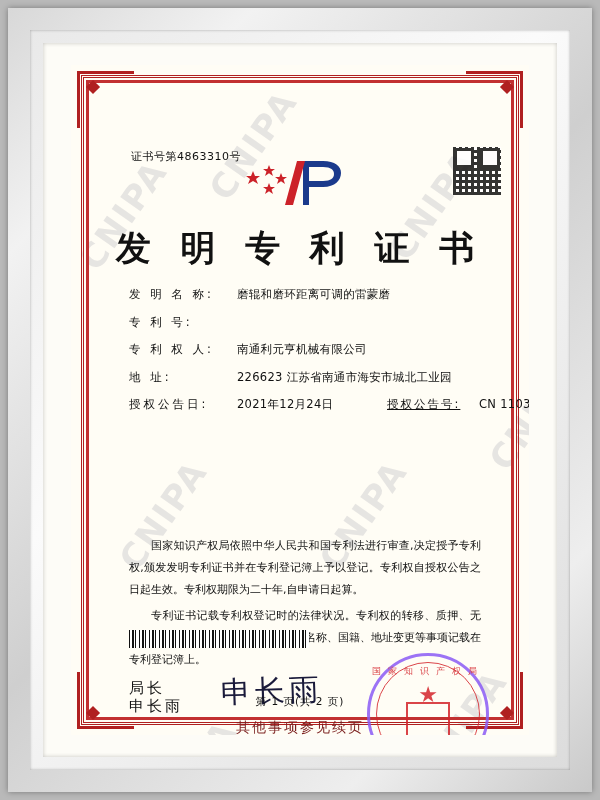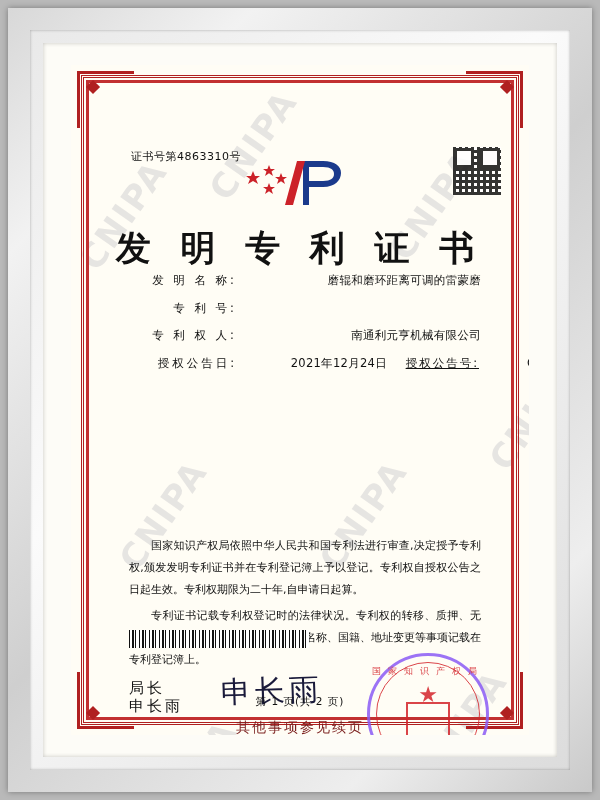--- a/index.html
+++ b/index.html
@@ -85,21 +85,21 @@
   .qr::before{left:1px;top:1px;}
   .qr::after{right:1px;top:1px;}
 
   .logo{position:absolute;left:50%;top:92px;transform:translateX(-50%);width:110px;height:52px;}
   .title{
     position:absolute;left:0;right:0;top:160px;text-align:center;
     font-size:35px;letter-spacing:10px;color:#111;font-weight:bold;
     font-family:Liberation Sans, sans-serif;
   }
 
-  .fields{position:absolute;left:58px;top:208px;right:48px;text-align:right;}
+  .fields{position:absolute;left:58px;top:222px;right:48px;}
   .row{display:flex;align-items:baseline;margin-bottom:12.5px;font-size:11.5px;color:#111;}
   .lbl{width:108px;flex:none;letter-spacing:3px;}
   .val{flex:1;letter-spacing:.3px;}
   .row.split .val{flex:none;width:150px;}
   .lbl2{width:92px;flex:none;letter-spacing:2px;text-decoration:underline;}
 
   .para{
     position:absolute;left:58px;right:48px;top:470px;
     font-size:11px;line-height:22px;color:#111;text-align:justify;
   }
@@ -203,20 +203,24 @@
             <span class="lbl">发 明 名 称:</span>
             <span class="val">磨辊和磨环距离可调的雷蒙磨</span>
           </div>
           <div class="row">
             <span class="lbl">专 利 号:</span>
           </div>
           <div class="row">
             <span class="lbl">专 利 权 人:</span>
             <span class="val">南通利元亨机械有限公司</span>
           </div>
+          <div class="row">
+            <span class="lbl">地 址:</span>
+            <span class="val">226623 江苏省南通市海安市城北工业园</span>
+          </div>
           <div class="row split">
             <span class="lbl">授权公告日:</span>
             <span class="val">2021年12月24日</span>
             <span class="lbl2">授权公告号:</span>
             <span class="val">CN 110328017 B</span>
           </div>
         </div>
 
         <div class="para">
           <p>国家知识产权局依照中华人民共和国专利法进行审查,决定授予专利权,颁发发明专利证书并在专利登记簿上予以登记。专利权自授权公告之日起生效。专利权期限为二十年,自申请日起算。</p>

